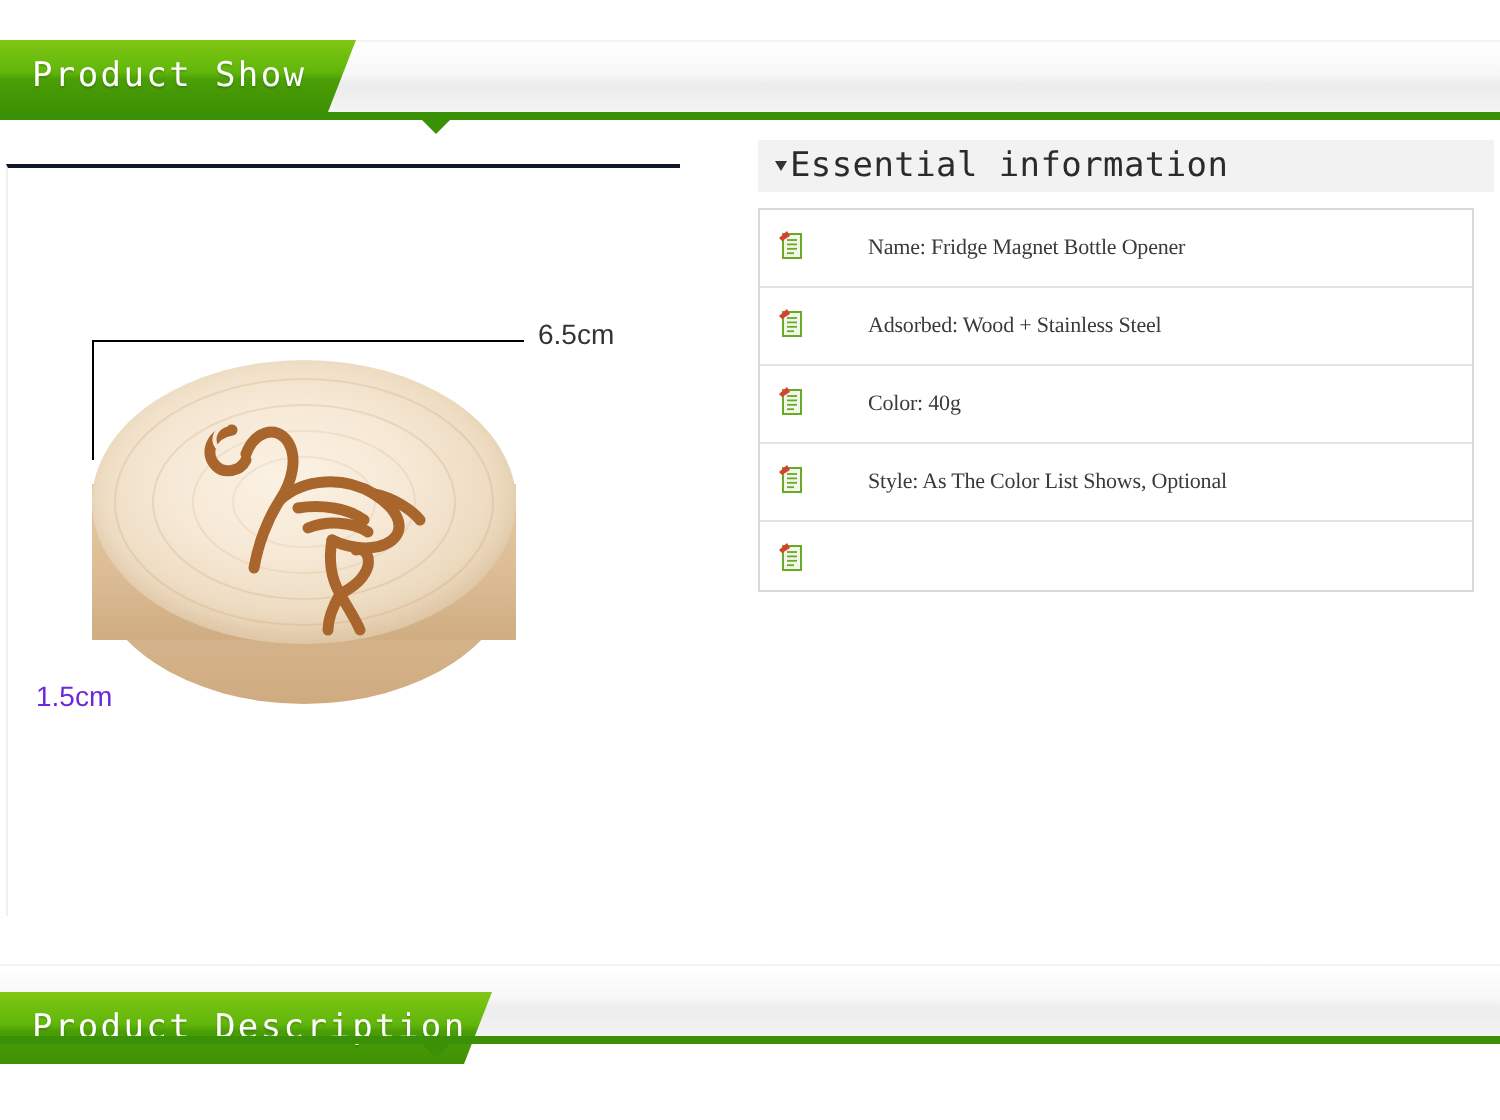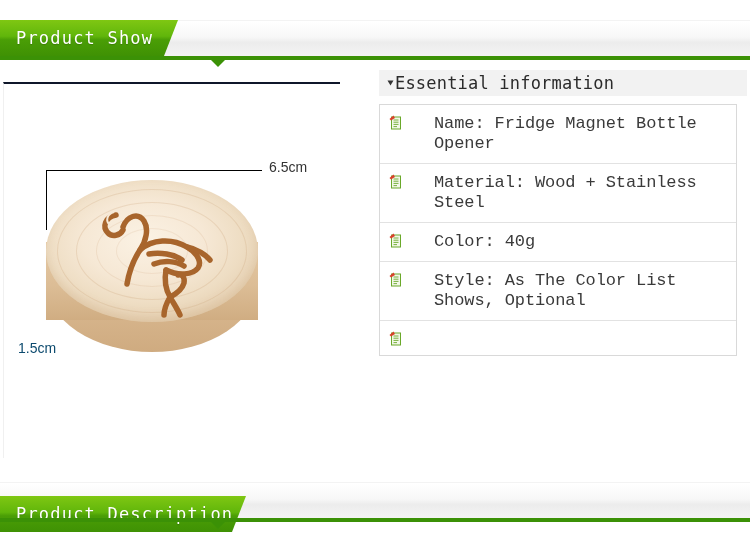--- a/index.html
+++ b/index.html
@@ -179,21 +179,21 @@
     width: 0;
     height: 60px;
     border-left: 1.6px solid #000000;
   }
   .dim-v-label {
     position: absolute;
     left: 14px;
     top: 256px;
     font-family: "Liberation Sans", sans-serif;
     font-size: 14px;
-    color: #0c4a6e;
+    color: #6d28d9;
     white-space: nowrap;
   }
 
   
   .info-pane {
     position: absolute;
     left: 368px;
     top: 70px;
     width: 368px;
     margin-left: 11px;
@@ -240,22 +240,22 @@
   }
   .info-row:last-child { border-bottom: none; }
   .row-icon {
     flex: 0 0 auto;
     width: 13px;
     height: 15px;
     margin-right: 7px;
     margin-top: 1px;
   }
   .row-text {
-    font-family: Liberation Mono, monospace;
-    font-size: 17px;
+    font-family: Liberation Serif, serif;
+    font-size: 11px;
     line-height: 20px;
     color: #3a3a3a;
     white-space: pre-line;
     letter-spacing: -0.1px;
     padding-left: 25px;
   }
 </style>
 </head>
 <body>
 
@@ -328,21 +328,21 @@
 
     <div class="info-row">
       <svg class="row-icon" viewBox="0 0 13 15">
         <rect x="2.5" y="2" width="9" height="12" fill="#f2f8e8" stroke="#6aa82a" stroke-width="1"></rect>
         <line x1="4.5" y1="5" x2="9.5" y2="5" stroke="#6aa82a" stroke-width="0.9"></line>
         <line x1="4.5" y1="7.2" x2="9.5" y2="7.2" stroke="#6aa82a" stroke-width="0.9"></line>
         <line x1="4.5" y1="9.4" x2="9.5" y2="9.4" stroke="#6aa82a" stroke-width="0.9"></line>
         <line x1="4.5" y1="11.6" x2="8" y2="11.6" stroke="#6aa82a" stroke-width="0.9"></line>
         <path d="M0.5 4 L4.5 0.5 L6 3 L2 5.5 Z" fill="#d8412b"></path>
       </svg>
-      <span class="row-text">Material: Wood + Stainless Steel</span>
+      <span class="row-text">Adsorbed: Wood + Stainless Steel</span>
     </div>
 
     <div class="info-row">
       <svg class="row-icon" viewBox="0 0 13 15">
         <rect x="2.5" y="2" width="9" height="12" fill="#f2f8e8" stroke="#6aa82a" stroke-width="1"></rect>
         <line x1="4.5" y1="5" x2="9.5" y2="5" stroke="#6aa82a" stroke-width="0.9"></line>
         <line x1="4.5" y1="7.2" x2="9.5" y2="7.2" stroke="#6aa82a" stroke-width="0.9"></line>
         <line x1="4.5" y1="9.4" x2="9.5" y2="9.4" stroke="#6aa82a" stroke-width="0.9"></line>
         <line x1="4.5" y1="11.6" x2="8" y2="11.6" stroke="#6aa82a" stroke-width="0.9"></line>
         <path d="M0.5 4 L4.5 0.5 L6 3 L2 5.5 Z" fill="#d8412b"></path>

